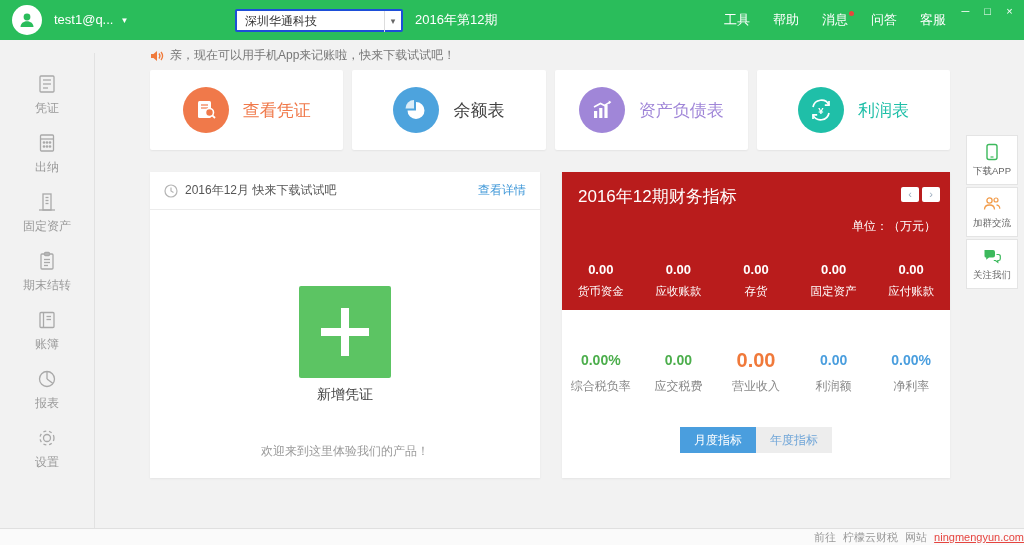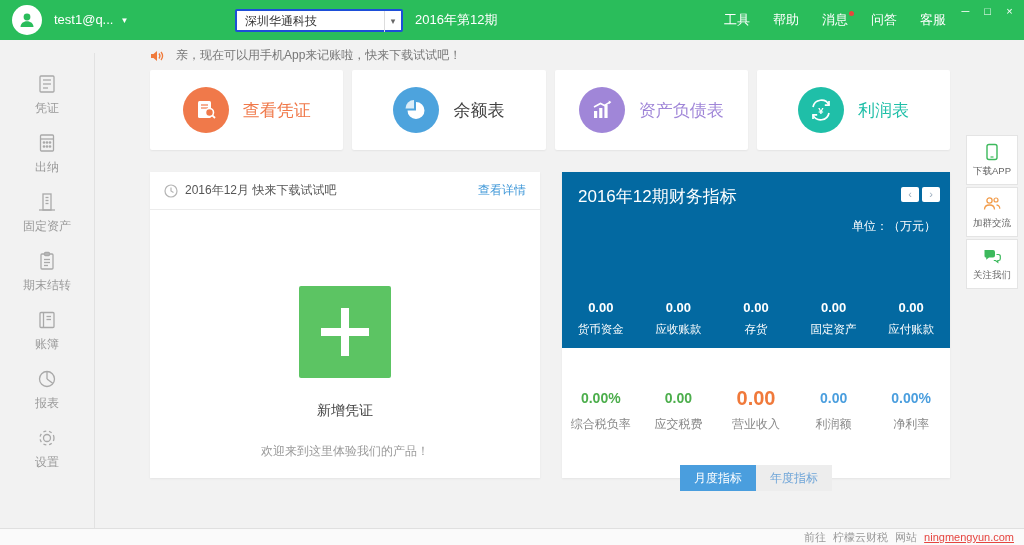--- a/index.html
+++ b/index.html
@@ -35,21 +35,21 @@
   
   .sidebar { position:absolute; left:0; top:53px; width:95px; bottom:17px;
              background:#f2f2f2; border-right:1px solid #e2e2e2;
              display:flex; flex-direction:column; align-items:center; padding-top:20px; }
   .side-item { display:flex; flex-direction:column; align-items:center; gap:5px;
                margin-bottom:15px; cursor:pointer; }
   .side-item .lbl { font-size:12px; color:#9a9a9a; }
   .side-item svg { display:block; }
 
   
-  .notice { position:absolute; left:150px; top:47px; display:flex; align-items:center; gap:12px;
+  .notice { position:absolute; left:150px; top:47px; display:flex; align-items:center; gap:6px;
             font-size:12px; color:#777; }
 
   
   .cards { position:absolute; left:150px; top:70px; width:800px; height:80px; display:flex; gap:9px; }
   .card { flex:1; background:#fff; border-radius:2px; box-shadow:0 1px 2px rgba(0,0,0,.06);
           display:flex; align-items:center; justify-content:center; gap:14px; cursor:pointer; }
   .card .cicon { width:46px; height:46px; border-radius:50%; display:flex; align-items:center; justify-content:center; }
   .card .clabel { font-size:17px; }
   .c-orange { background:#f0794a; } .t-orange { color:#f0794a; }
   .c-blue   { background:#4da3dd; } .t-blue   { color:#404040; }
@@ -61,27 +61,27 @@
                    background:#fff; box-shadow:0 1px 2px rgba(0,0,0,.06); }
   .vp-header { height:38px; border-bottom:1px solid #ececec; display:flex; align-items:center;
                padding:0 14px; gap:7px; }
   .vp-title { font-size:12px; color:#555; }
   .vp-link { margin-left:auto; font-size:12px; color:#3e97d8; cursor:pointer; }
   .plus-box { width:92px; height:92px; background:#5cc463; border-radius:2px; margin:76px auto 0;
               position:relative; cursor:pointer; }
   .plus-box::before, .plus-box::after { content:""; position:absolute; background:#fff; }
   .plus-box::before { left:22px; top:42px; width:48px; height:8px; }
   .plus-box::after  { left:42px; top:22px; width:8px; height:48px; }
-  .add-label { text-align:center; margin-top:24px; font-size:14px; color:#444; }
+  .add-label { text-align:center; margin-top:8px; font-size:14px; color:#444; }
   .welcome { position:absolute; left:0; right:0; bottom:18px; text-align:center; font-size:12px; color:#999; }
 
   
   .indicator-panel { position:absolute; left:562px; top:172px; width:388px; height:306px;
                      background:#fff; box-shadow:0 1px 2px rgba(0,0,0,.06); }
-  .ind-blue { position:relative; height:176px; background:#0369a1; color:#fff; }
+  .ind-blue { position:relative; height:138px; background:#b91c1c; color:#fff; }
   .ind-title { position:absolute; left:16px; top:13px; font-size:17px; }
   .ind-nav { position:absolute; right:10px; top:15px; display:flex; gap:3px; }
   .ind-nav span { width:18px; height:15px; background:#fff; border-radius:2px; color:#9ab;
                   font-size:11px; line-height:14px; text-align:center; cursor:pointer; }
   .ind-unit { position:absolute; right:14px; top:46px; font-size:12px; }
   .blue-metrics { position:absolute; left:0; right:0; bottom:11px; display:flex; }
   .blue-metrics .col { flex:1; text-align:center; }
   .blue-metrics .val { font-size:13px; font-weight:bold; margin-bottom:7px; }
   .blue-metrics .lab { font-size:11.5px; }
   .white-metrics { display:flex; margin-top:38px; }
@@ -97,21 +97,21 @@
 
   
   .right-toolbar { position:absolute; right:6px; top:135px; width:52px; }
   .rt-btn { width:52px; height:50px; background:#fff; border:1px solid #e4e4e4; margin-bottom:2px;
             display:flex; flex-direction:column; align-items:center; justify-content:center; gap:3px; cursor:pointer; }
   .rt-btn .rt-label { font-size:9.5px; color:#666; white-space:nowrap; }
 
   
   .footer { position:absolute; left:0; right:0; bottom:0; height:17px; background:#fafafa;
             border-top:1px solid #e0e0e0; font-size:11px; line-height:16px; color:#999;
-            text-align:right; padding-right:10px; }
+            text-align:right; }
   .footer span { margin-left:4px; }
   .footer .site-link { color:#e5443f; text-decoration:underline; cursor:pointer; }
 </style>
 </head>
 <body>
 
 <div class="app">
 
   <header class="topbar">
     <div class="avatar">

